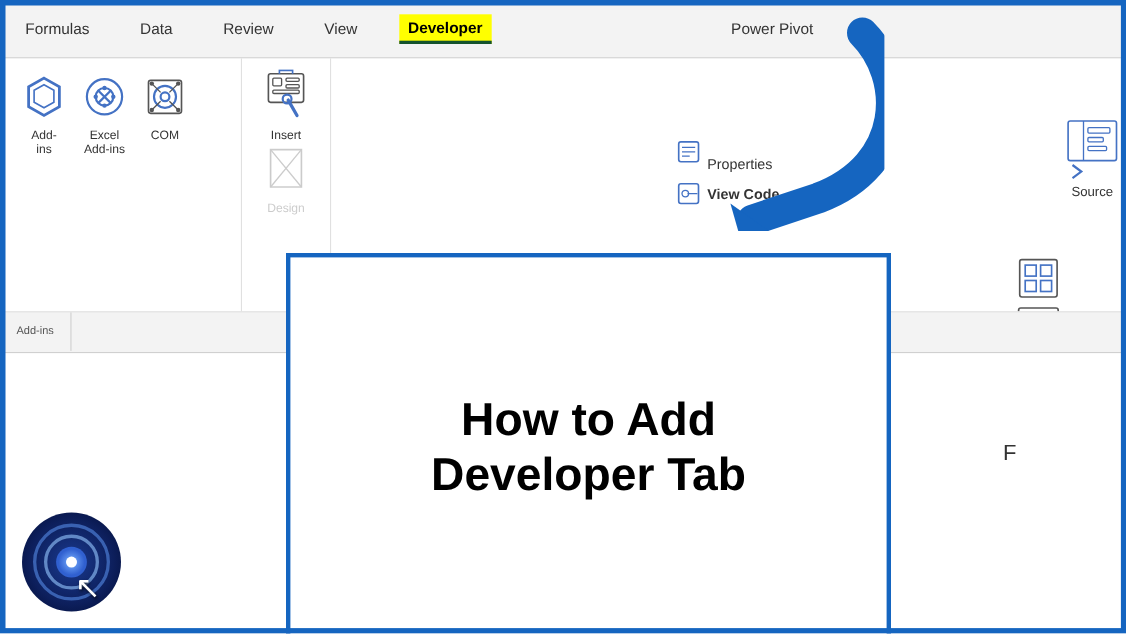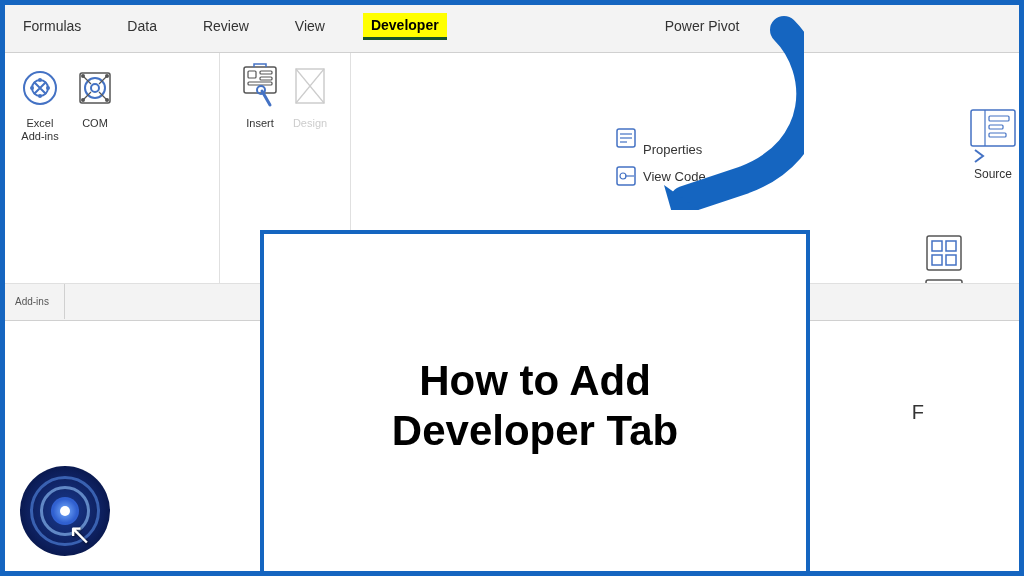--- a/index.html
+++ b/index.html
@@ -247,20 +247,29 @@
   <div class="tab-item">Review</div>
   <div class="tab-item">View</div>
   <div class="tab-item active">Developer</div>
   <div class="tab-item" style="margin-left:180px;">Power Pivot</div>
 </div>
 
 <div class="ribbon-content">
 
   <div class="ribbon-group" style="min-width:220px; flex-direction:row; align-items:flex-start; padding-top:10px; gap:5px;">
 
+    <div class="ribbon-btn">
+      <div class="icon-area">
+        <svg width="38" height="38" viewBox="0 0 38 38">
+          <polygon points="19,2 33,10 33,28 19,36 5,28 5,10" fill="none" stroke="#4472C4" stroke-width="2.5"></polygon>
+          <polygon points="19,8 28,13 28,24 19,29 10,24 10,13" fill="none" stroke="#4472C4" stroke-width="1.5"></polygon>
+        </svg>
+      </div>
+      <div class="btn-label">Add-<br>ins</div>
+    </div>
 
     <div class="ribbon-btn">
       <div class="icon-area">
         <svg width="38" height="38" viewBox="0 0 38 38">
           <circle cx="19" cy="19" r="16" fill="none" stroke="#4472C4" stroke-width="2"></circle>
           <circle cx="19" cy="19" r="8" fill="none" stroke="#4472C4" stroke-width="2"></circle>
           <path d="M13,13 L25,25 M25,13 L13,25" stroke="#4472C4" stroke-width="2"></path>
           <circle cx="19" cy="11" r="2" fill="#4472C4"></circle>
           <circle cx="19" cy="27" r="2" fill="#4472C4"></circle>
           <circle cx="11" cy="19" r="2" fill="#4472C4"></circle>
@@ -280,21 +289,21 @@
           <circle cx="8" cy="8" r="2" fill="#555"></circle>
           <circle cx="32" cy="8" r="2" fill="#555"></circle>
           <circle cx="8" cy="32" r="2" fill="#555"></circle>
           <circle cx="32" cy="32" r="2" fill="#555"></circle>
         </svg>
       </div>
       <div class="btn-label">COM</div>
     </div>
   </div>
 
-  <div class="ribbon-group" style="flex-direction:row; align-items:flex-start; padding-top:10px;">
+  <div class="ribbon-group" style="flex-direction:column; align-items:flex-start; padding-top:10px;">
 
     <div class="ribbon-btn">
       <div class="icon-area">
         <svg width="40" height="50" viewBox="0 0 40 50">
           <rect x="4" y="4" width="32" height="26" rx="2" fill="none" stroke="#555" stroke-width="1.5"></rect>
           <rect x="8" y="8" width="8" height="7" rx="1" fill="none" stroke="#555" stroke-width="1.2"></rect>
           <rect x="20" y="8" width="12" height="3" rx="1" fill="none" stroke="#555" stroke-width="1.2"></rect>
           <rect x="20" y="14" width="12" height="3" rx="1" fill="none" stroke="#555" stroke-width="1.2"></rect>
           <rect x="8" y="19" width="24" height="3" rx="1" fill="none" stroke="#555" stroke-width="1.2"></rect>
 
@@ -334,21 +343,21 @@
     </div>
 
     <div style="display:flex; align-items:center; gap:6px; cursor:pointer;">
       <div>
         <svg width="22" height="22" viewBox="0 0 22 22">
           <rect x="2" y="2" width="18" height="18" rx="2" fill="none" stroke="#4472C4" stroke-width="1.5"></rect>
           <circle cx="8" cy="11" r="3" fill="none" stroke="#4472C4" stroke-width="1.2"></circle>
           <line x1="10" y1="11" x2="19" y2="11" stroke="#4472C4" stroke-width="1.2"></line>
         </svg>
       </div>
-      <span style="font-size:13px; color:#333;">View Code</span>
+      <span style="font-size:13px; color:#333;font-weight:bold;">View Code</span>
     </div>
 
   </div>
 
   <div style="position:absolute; right:5px; top:55px; display:flex; flex-direction:column; align-items:center; gap:4px; cursor:pointer;">
     <div>
       <svg width="52" height="55" viewBox="0 0 52 55">
         <rect x="4" y="2" width="44" height="36" rx="2" fill="none" stroke="#4472C4" stroke-width="1.5"></rect>
         <line x1="18" y1="2" x2="18" y2="38" stroke="#4472C4" stroke-width="1.2"></line>
         <rect x="22" y="8" width="20" height="5" rx="1" fill="none" stroke="#4472C4" stroke-width="1.2"></rect>

